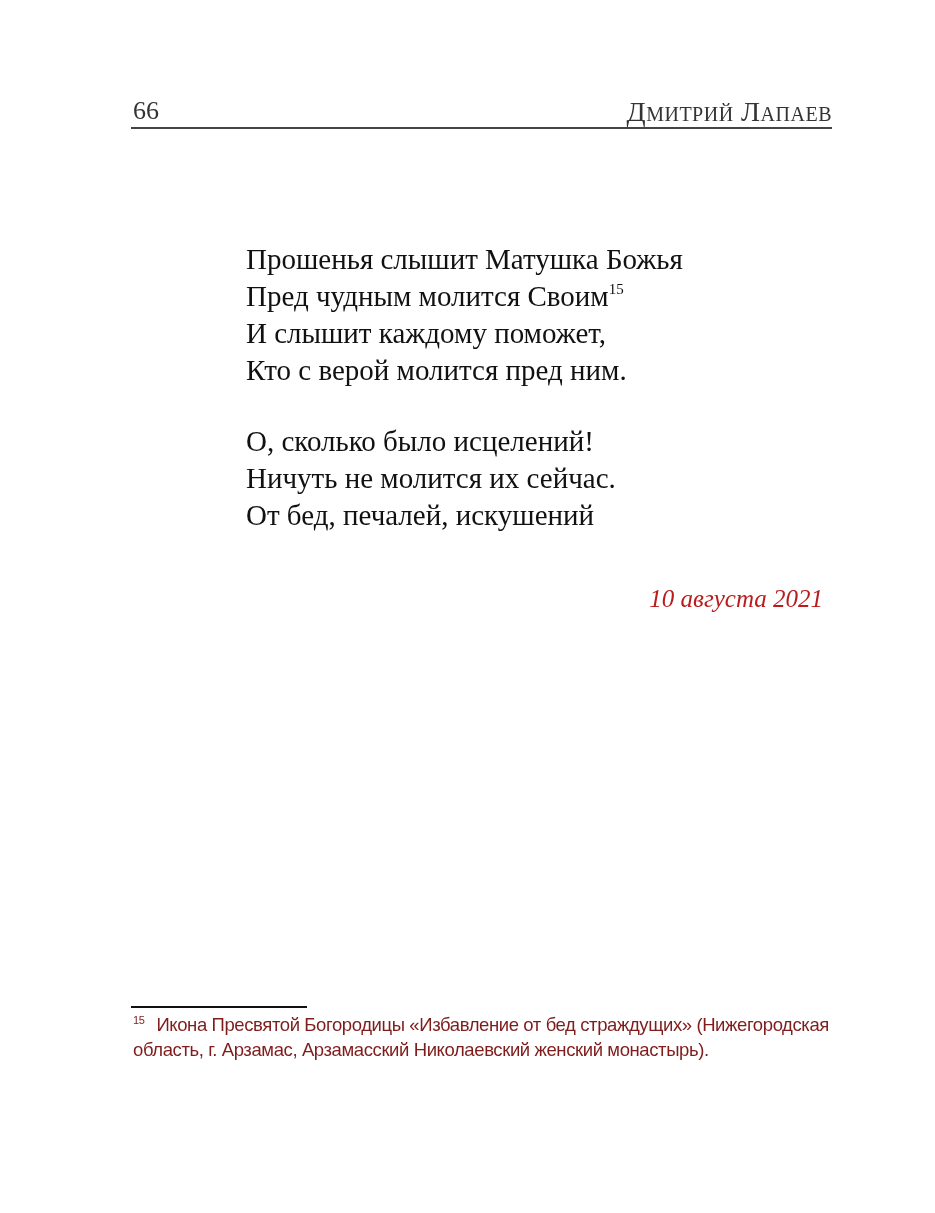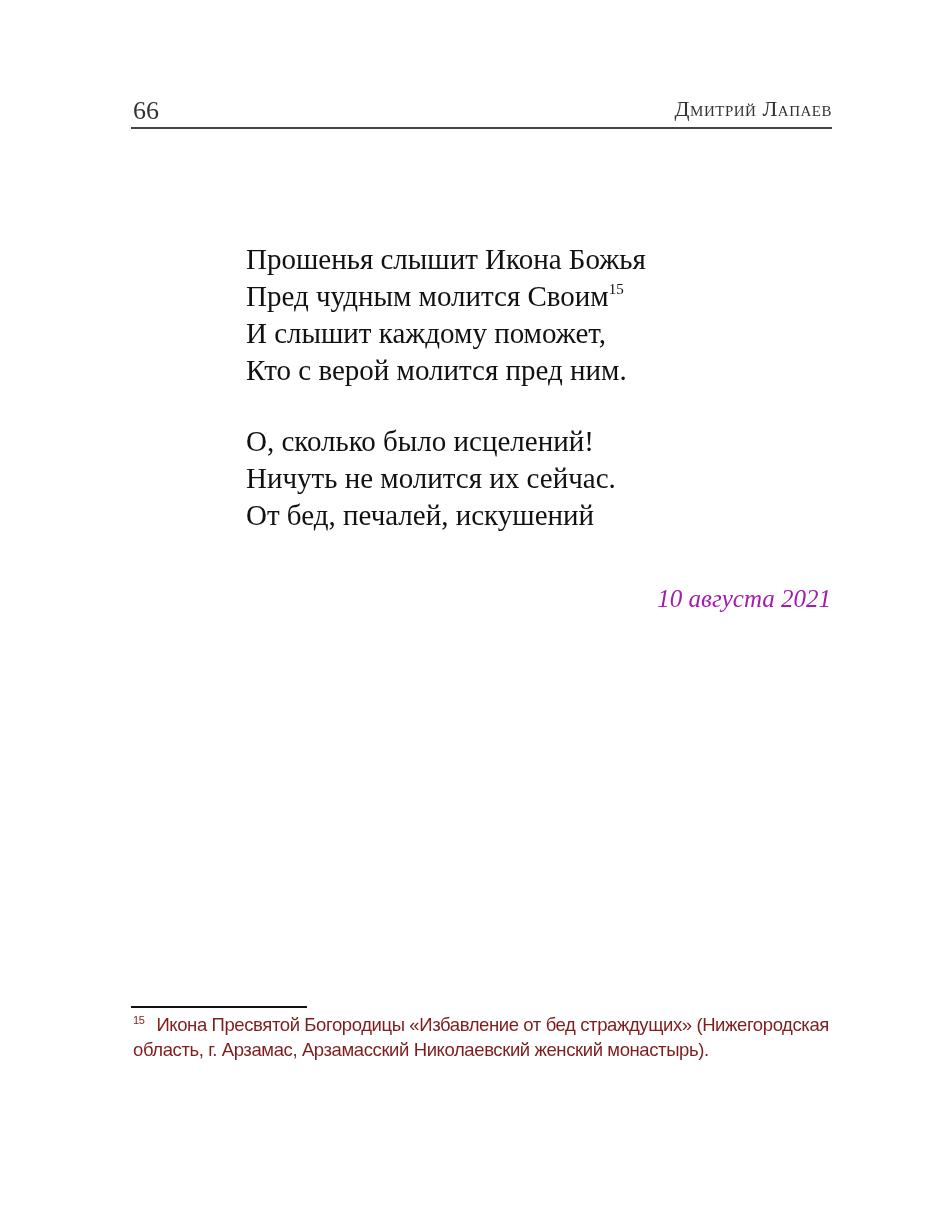--- a/index.html
+++ b/index.html
@@ -1,41 +1,41 @@
 <!DOCTYPE html>
 <html><head>
   <meta charset="utf-8">
   <style>
     html, body { margin: 0; padding: 0; background: #ffffff; }
     body { width: 935px; height: 1213px; position: relative; overflow: hidden; color: #111; }
     .header { position: absolute; left: 131px; top: 96px; width: 701px; height: 30px; }
     .page-num { position: absolute; left: 2px; top: 0; font-family: "Liberation Serif", serif; font-size: 26px; color: #333; }
-    .running-head { position: absolute; right: 0; top: 0; font-family: "Liberation Serif", serif; font-size: 22px; color: #333; font-variant: small-caps; letter-spacing: 0.5px; }
+    .running-head { position: absolute; right: 0; top: 0; font-family: "Liberation Serif", serif; font-size: 28px; color: #333; font-variant: small-caps; letter-spacing: 0.5px; }
     .header-rule { position: absolute; left: 131px; top: 127px; width: 701px; height: 2px; background: #444; }
     .poem { position: absolute; left: 246px; top: 241px; font-family: "Liberation Serif", serif; font-size: 29px; line-height: 37px; color: #111; }
     .stanza { margin: 0 0 34px 0; }
     .line { white-space: nowrap; display: block; }
     sup.fnref { font-size: 15px; vertical-align: 12px; line-height: 0; }
-    .date { position: absolute; right: 104px; top: 585px; font-family: "Liberation Serif", serif; font-style: italic; font-size: 25px; color: #a21caf; }
+    .date { position: absolute; right: 112px; top: 585px; font-family: "Liberation Serif", serif; font-style: italic; font-size: 25px; color: #b91c1c; }
     .fn-rule { position: absolute; left: 131px; top: 1006px; width: 176px; height: 2px; background: #111; }
     .footnote { position: absolute; left: 133px; top: 1012px; width: 700px; font-family: Liberation Sans, sans-serif; font-size: 18.5px; line-height: 25px; color: #7f1d1d; letter-spacing: -0.4px; }
     .footnote sup { font-size: 11px; vertical-align: 7px; line-height: 0; margin-right: 12px; }
   </style>
 </head>
 <body>
 
 <div class="header">
   <span class="page-num">66</span>
   <span class="running-head">Дмитрий Лапаев</span>
 </div>
 <div class="header-rule"></div>
 
 <div class="poem">
   <div class="stanza">
-    <span class="line">Прошенья слышит Икона Божья</span>
+    <span class="line">Прошенья слышит Матушка Божья</span>
     <span class="line"><span>Пред чудным молится Своим</span><sup class="fnref">15</sup></span>
     <span class="line">И слышит каждому поможет,</span>
     <span class="line">Кто с верой молится пред ним.</span>
   </div>
   <div class="stanza">
     <span class="line">О, сколько было исцелений!</span>
     <span class="line">Ничуть не молится их сейчас.</span>
     <span class="line">От бед, печалей, искушений</span>
   </div>
 </div>

